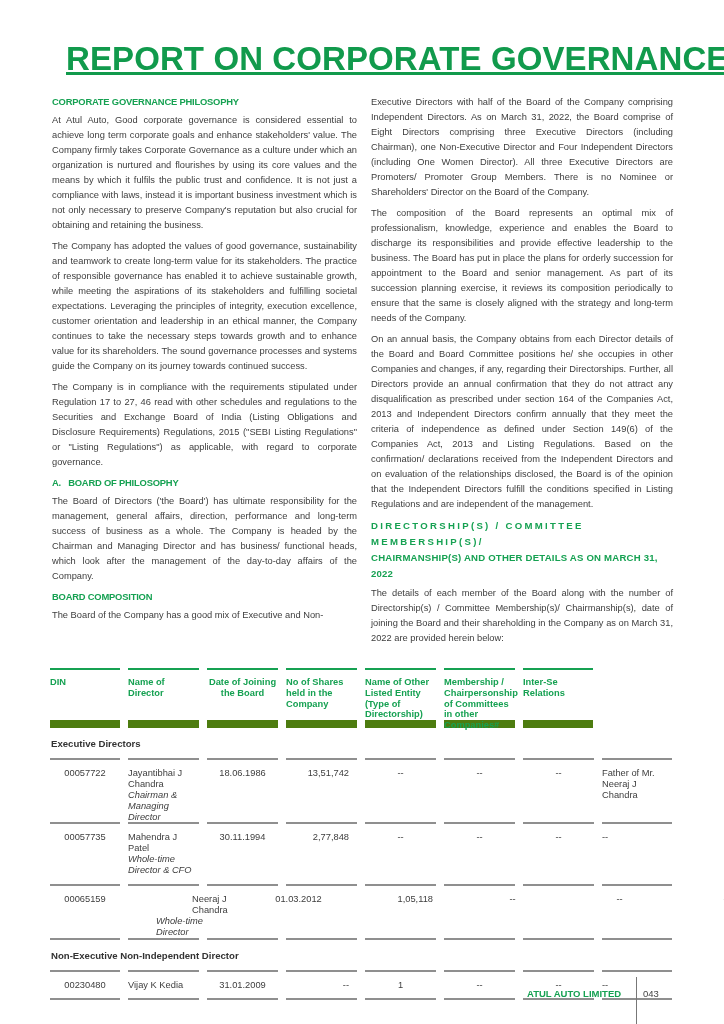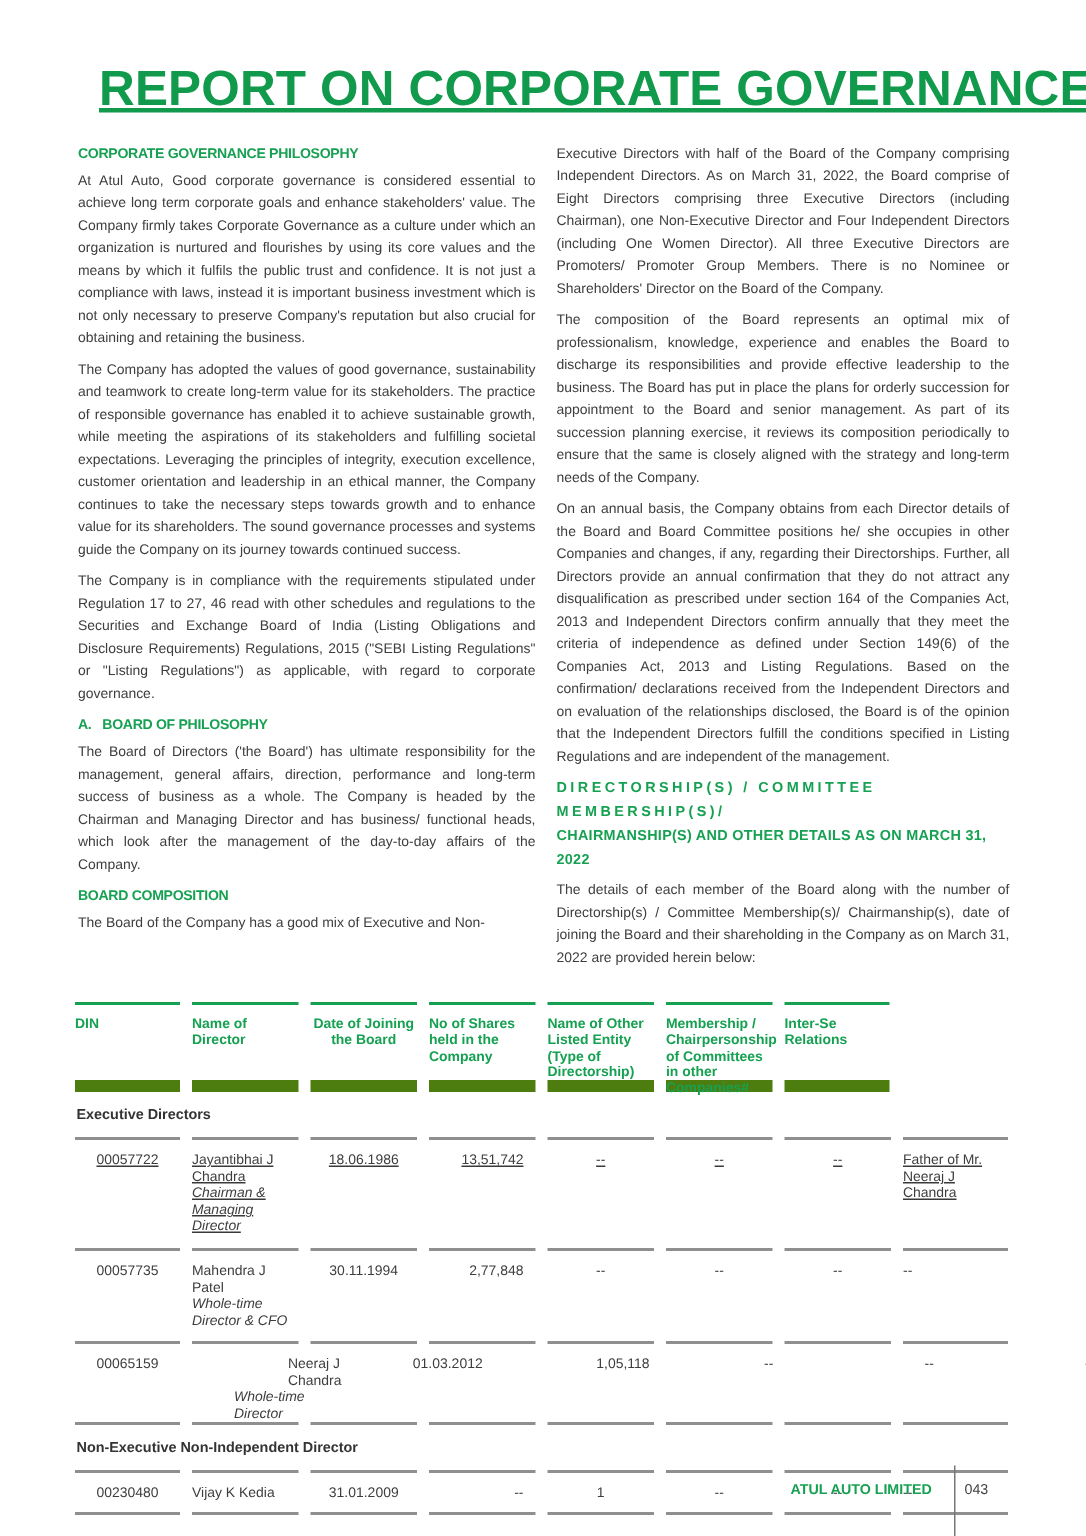--- a/index.html
+++ b/index.html
@@ -115,21 +115,21 @@
       <div class="rule-row">
         <span class="w0"></span>
         <span class="w1"></span>
         <span class="w2"></span>
         <span class="w3"></span>
         <span class="w4"></span>
         <span class="w5"></span>
         <span class="w6"></span>
         <span class="w7"></span>
       </div>
-      <div class="trow data-row" style="height: 72px; text-decoration: underline;">
+      <div class="trow data-row" style="height: 62px;">
         <div class="cell w0 center">00057722</div>
         <div class="cell w1">
           <div class="" style="display: block;">Jayantibhai J Chandra</div>
           <div class="role">Chairman &amp; Managing Director</div>
         </div>
         <div class="cell w2 center">18.06.1986</div>
         <div class="cell w3 right">13,51,742</div>
         <div class="cell w4 center">--</div>
         <div class="cell w5 center">--</div>
         <div class="cell w6 center">--</div>

